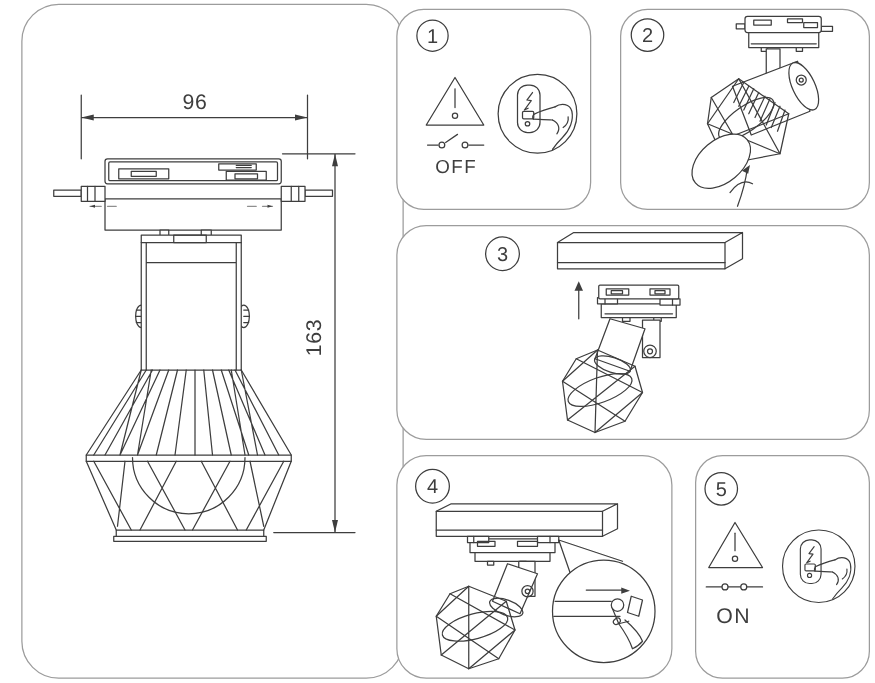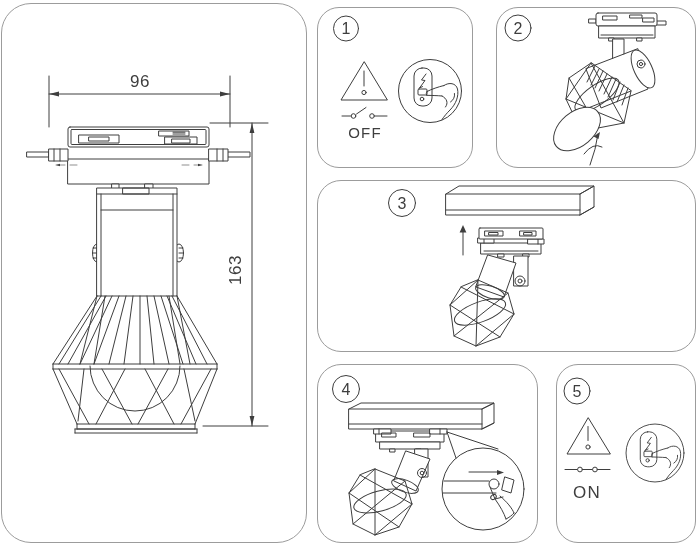--- a/index.html
+++ b/index.html
@@ -4,21 +4,21 @@
 <style>
   :root{
     --line:#3e3e3e;
     --border:#9c9c9c;
     --bg:#ffffff;
   }
   html,body{margin:0;padding:0;background:var(--bg);}
   .sheet{position:relative;width:700px;height:546px;background:var(--bg);
          font-family:"Liberation Sans",sans-serif;overflow:hidden;}
   .panel{position:absolute;background:var(--bg);border:1px solid var(--border);box-sizing:border-box;}
-  .p-main{left:1px;top:3px;width:306px;height:540px;border-radius:30px;}
+  .p-main{left:17px;top:3px;width:306px;height:540px;border-radius:30px;}
   .p1{left:317px;top:7px;width:156px;height:161px;border-radius:22px;}
   .p2{left:496px;top:7px;width:200px;height:161px;border-radius:22px;}
   .p3{left:317px;top:180px;width:379px;height:172px;border-radius:24px;}
   .p4{left:317px;top:364px;width:221px;height:179px;border-radius:24px;}
   .p5{left:556px;top:364px;width:140px;height:179px;border-radius:22px;}
   .panel svg{display:block;width:100%;height:100%;}
   .s{stroke:var(--line);fill:none;stroke-width:1;stroke-linecap:round;stroke-linejoin:round;}
   .w{fill:#fff;}
   .f{fill:var(--line);stroke:none;}
   .g{stroke:#8f8f8f;}

